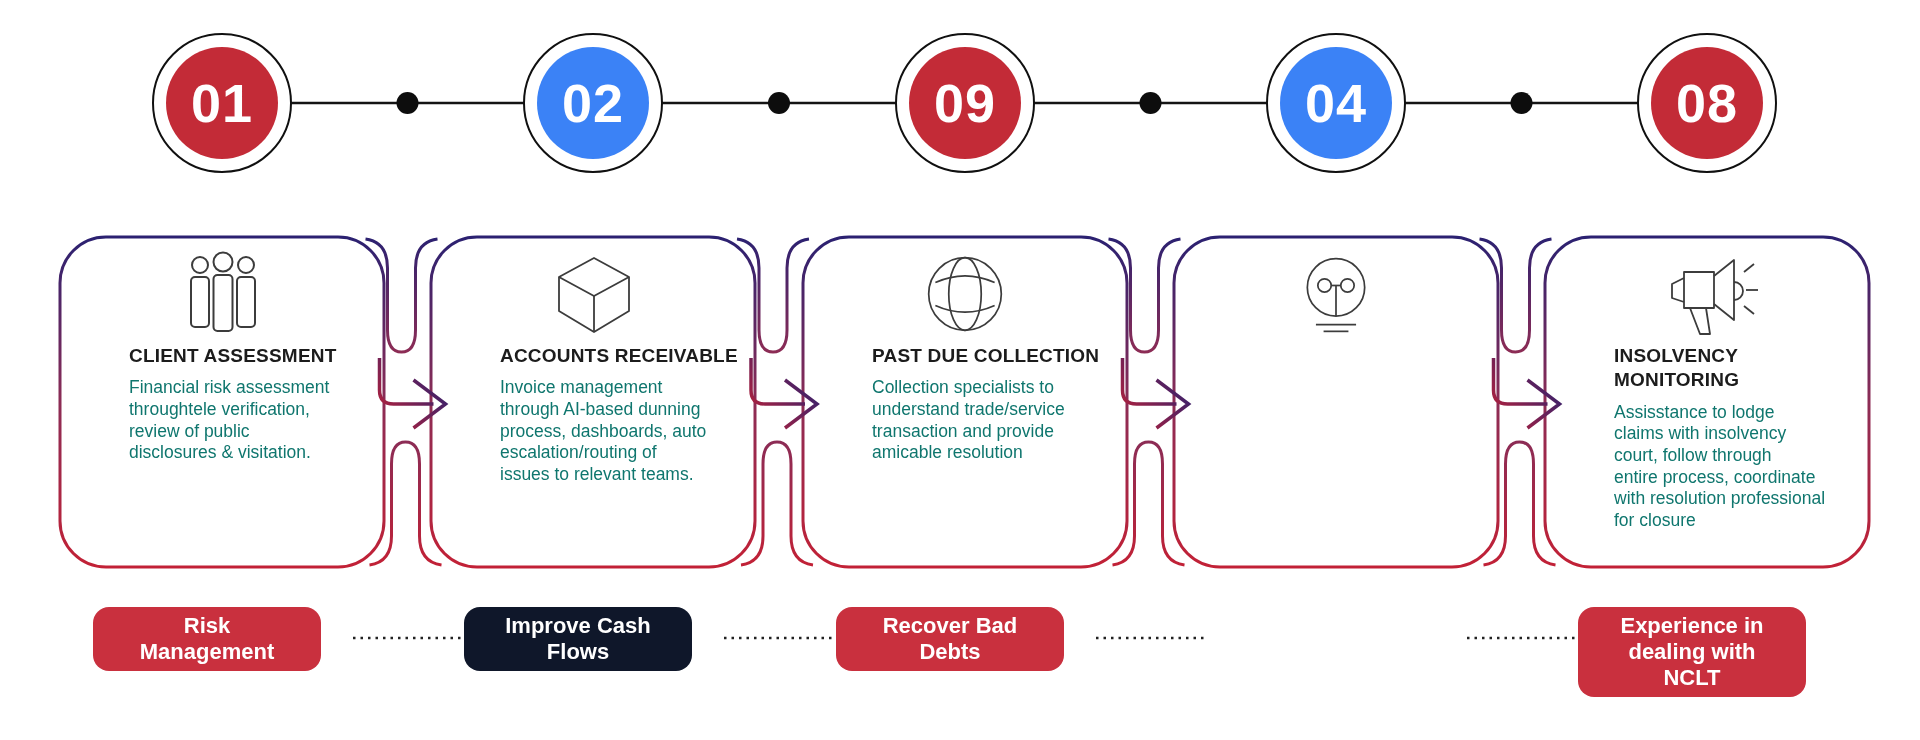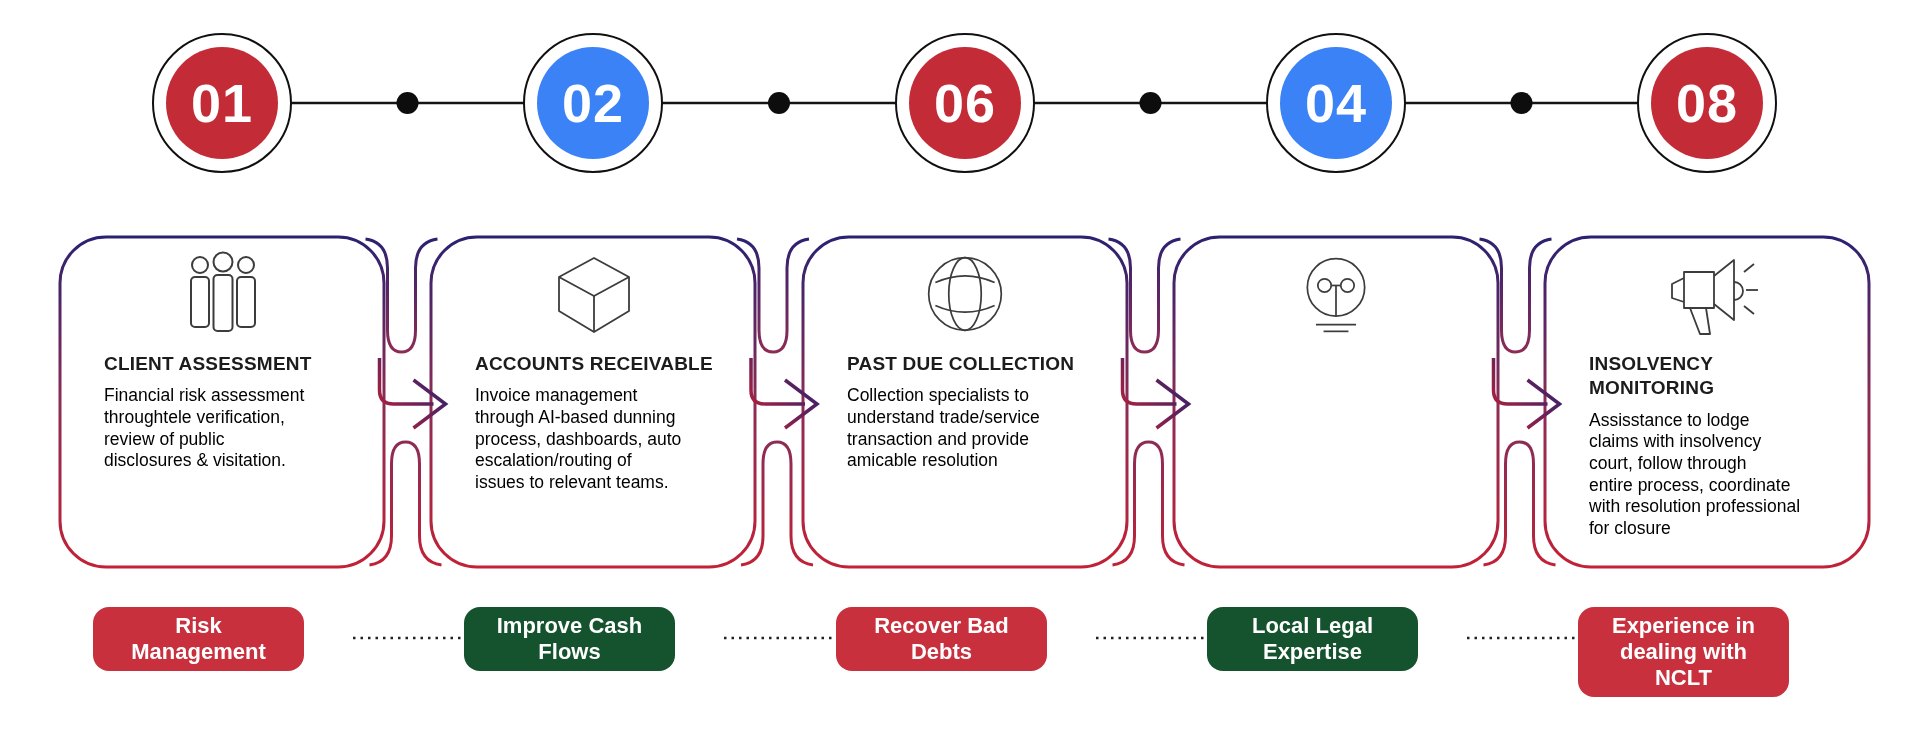--- a/index.html
+++ b/index.html
@@ -12,35 +12,35 @@
   .num-circle{
     position:absolute;top:33px;width:140px;height:140px;border-radius:50%;
     border:2.5px solid #101010;background:#fff;display:flex;align-items:center;justify-content:center;
     z-index:2;box-sizing:border-box;
   }
   .num-fill{width:112px;height:112px;border-radius:50%;display:flex;align-items:center;justify-content:center;}
   .num-fill span{color:#fff;font-size:54px;font-weight:700;letter-spacing:1px;line-height:1;}
   .fill-red{background:#C32B37;}
   .fill-navy{background:#3b82f6;}
   
-  .card-text{position:absolute;top:352px;width:256px;z-index:2;}
+  .card-text{position:absolute;top:344px;width:256px;z-index:2;margin-left:25px;}
   .card-title{font-size:19px;font-weight:700;color:#1c1c1c;letter-spacing:.2px;line-height:1.28;white-space:pre-line;}
-  .card-desc{margin-top:9px;font-size:17.5px;color:#000000;line-height:1.24;white-space:pre-line;}
+  .card-desc{margin-top:9px;font-size:17.5px;color:#0f766e;line-height:1.24;white-space:pre-line;}
   
   .card-icon{position:absolute;top:250px;z-index:2;}
   .card-icon svg{display:block;}
   
   .pill{
-    position:absolute;top:607px;width:211px;min-height:62px;border-radius:16px;
+    position:absolute;top:607px;width:228px;min-height:62px;border-radius:16px;
     display:flex;align-items:center;justify-content:center;text-align:center;
     color:#fff;font-size:22px;font-weight:600;line-height:1.18;white-space:pre-line;
     box-sizing:border-box;padding:6px 24px;z-index:2;
   }
   .pill-red{background:#C9303E;}
-  .pill-navy{background:#14532d;}
+  .pill-navy{background:#0f172a;}
 </style>
 </head>
 <body>
 
 <div class="stage">
 
   <svg class="bg" width="1920" height="740" viewBox="0 0 1920 740">
     <defs>
       <linearGradient id="gCard" gradientUnits="userSpaceOnUse" x1="0" y1="237" x2="0" y2="567">
         <stop offset="0" stop-color="#2B2171"></stop>
@@ -136,21 +136,21 @@
 escalation/routing of
 issues to relevant teams.</div>
   </div>
   <div class="pill pill-navy" style="left:464px">
     <span>Improve Cash
 Flows</span>
   </div>
 
   <div class="num-circle" style="left:895px">
     <div class="num-fill fill-red">
-        <span>06</span>
+        <span>09</span>
       </div>
   </div>
   <div class="card-icon" style="left:922px">
     <svg width="86" height="88" viewBox="0 0 90 90" fill="none" stroke="#3c3c3c" stroke-width="1.8">
       <circle cx="45" cy="45" r="38"></circle>
       <ellipse cx="45" cy="45" rx="17" ry="38"></ellipse>
       <path d="M14 33 Q45 19 76 33"></path>
       <path d="M14 57 Q45 71 76 57"></path>
     </svg>
   </div>
@@ -173,24 +173,20 @@
   <div class="card-icon" style="left:1293px">
     <svg width="86" height="92" viewBox="0 0 90 92" fill="none" stroke="#3c3c3c" stroke-width="1.8">
       <circle cx="45" cy="37" r="30"></circle>
       <circle cx="33" cy="35" r="7"></circle>
         <circle cx="57" cy="35" r="7"></circle>
       <line x1="40" y1="35" x2="50" y2="35"></line>
       <line x1="45" y1="35" x2="45" y2="67"></line>
       <line x1="24" y1="76" x2="66" y2="76"></line>
       <line x1="32" y1="83" x2="58" y2="83"></line>
     </svg>
-  </div>
-  <div class="pill pill-navy" style="left:1207px">
-    <span>Local Legal
-Expertise</span>
   </div>
 
   <div class="num-circle" style="left:1637px">
     <div class="num-fill fill-red">
         <span>08</span>
       </div>
   </div>
   <div class="card-icon" style="left:1660px;top:254px">
     <svg width="100" height="86" viewBox="0 0 100 86" fill="none" stroke="#3c3c3c" stroke-width="1.8" stroke-linejoin="round">
       <rect x="24" y="18" width="30" height="36"></rect>

